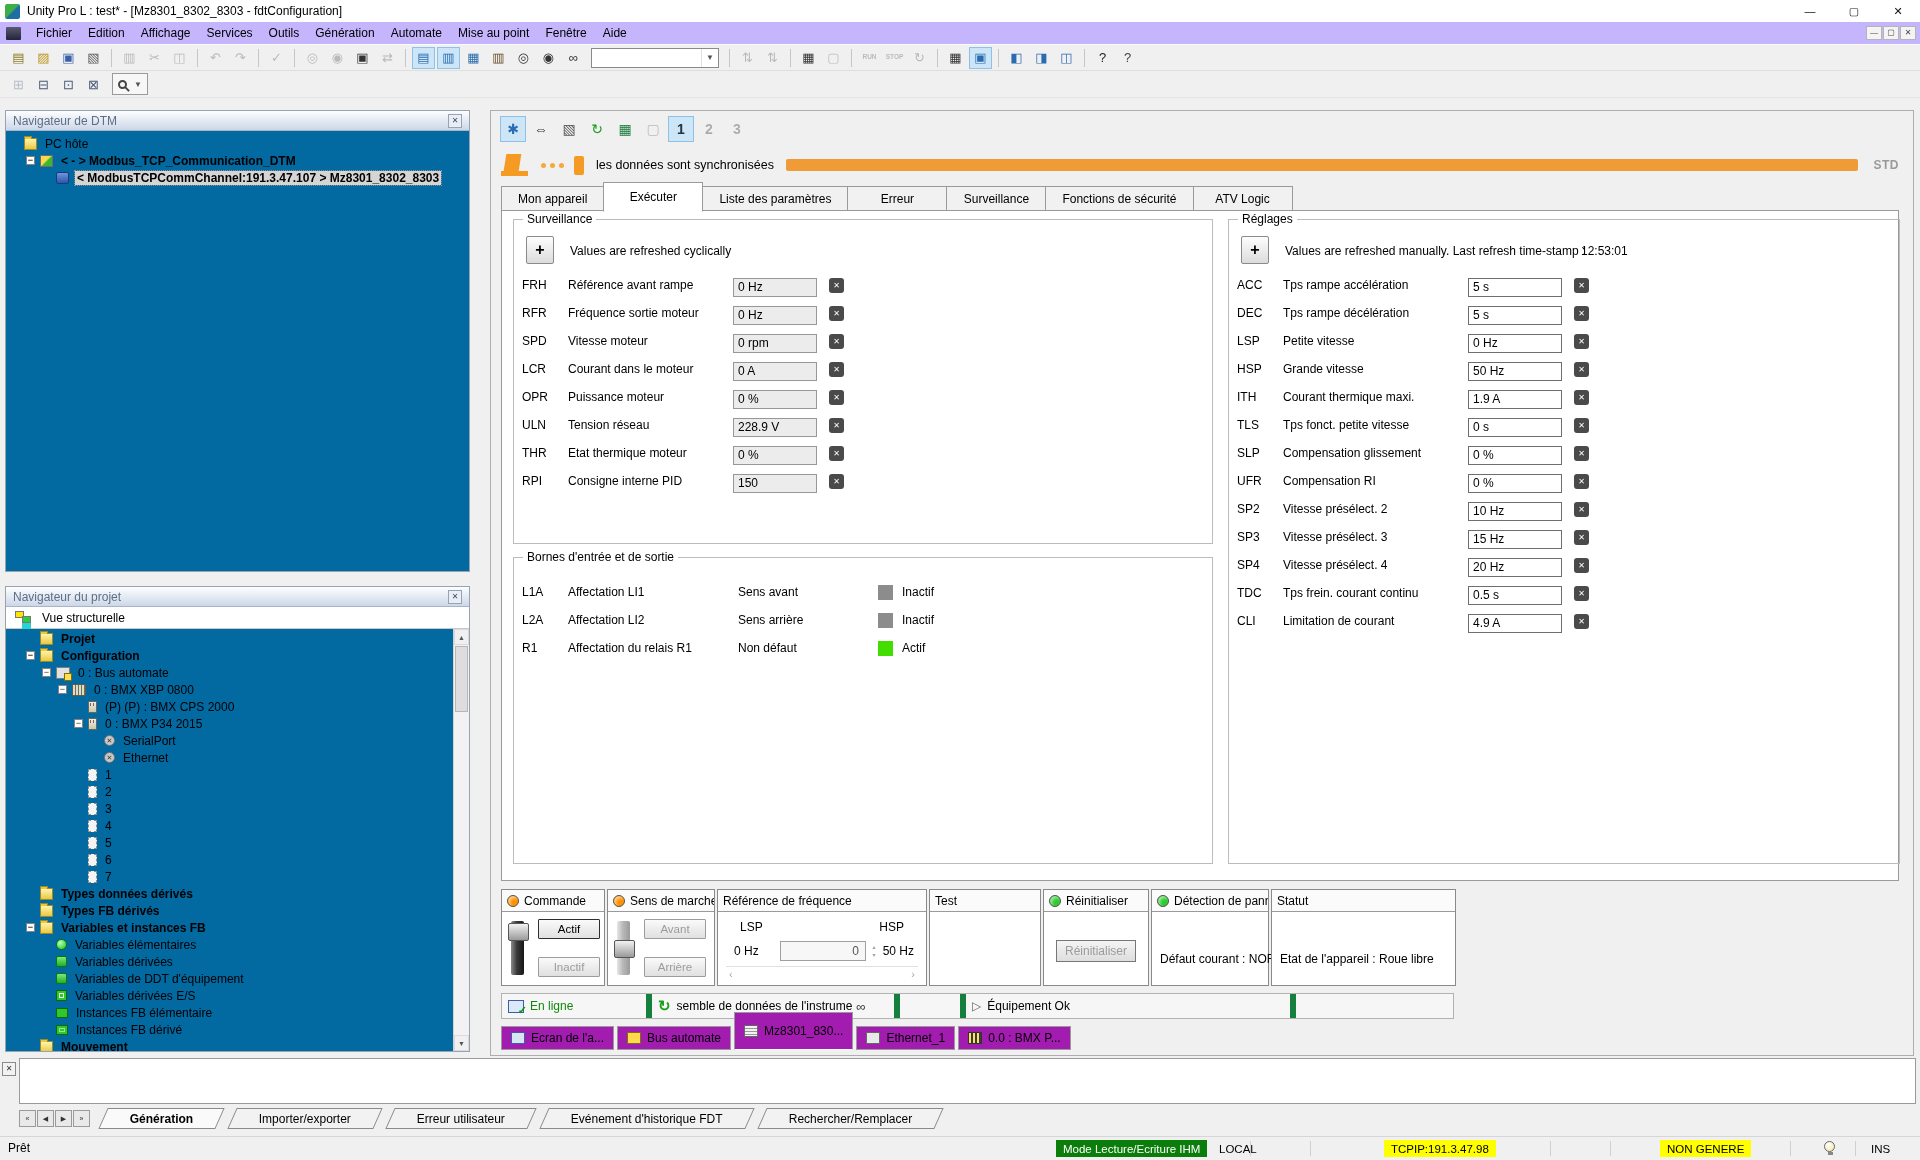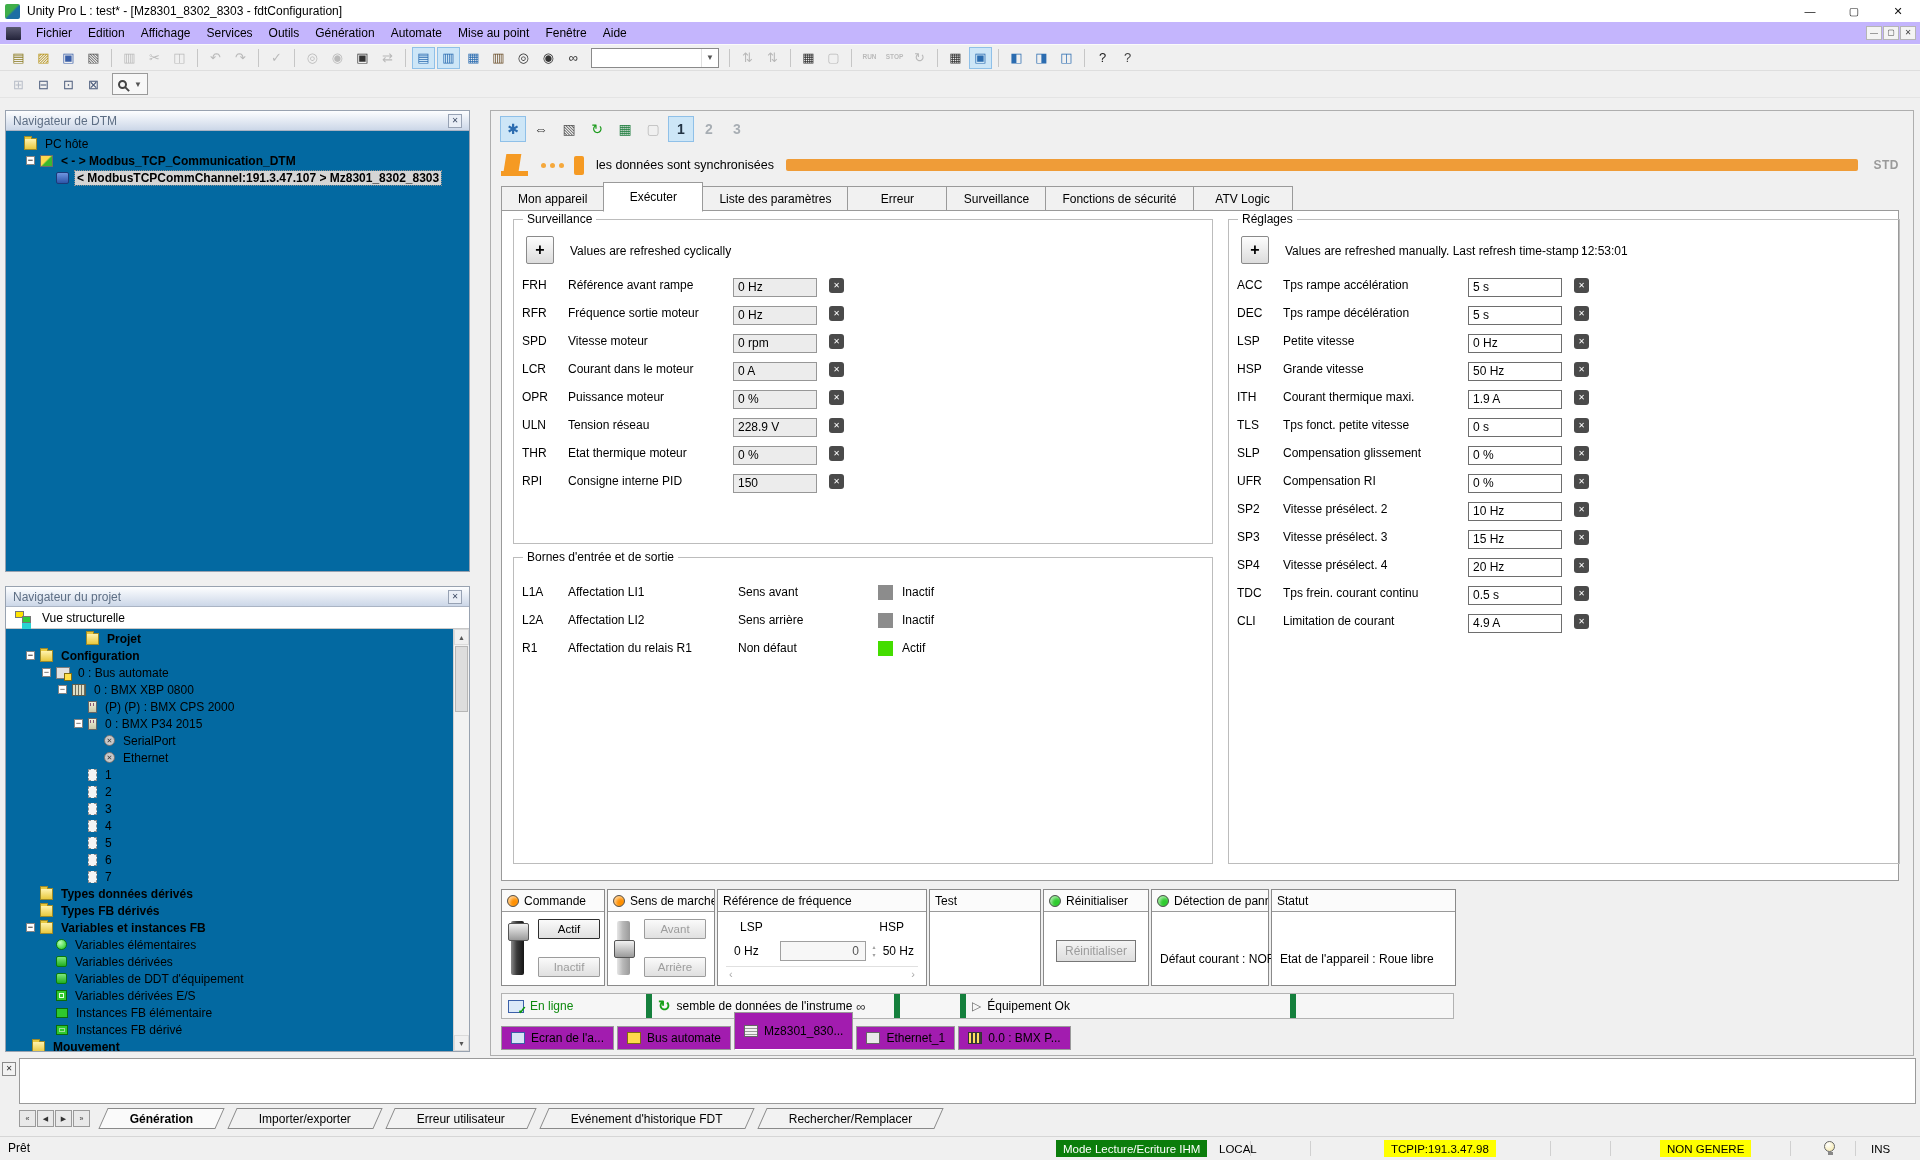--- a/index.html
+++ b/index.html
@@ -319,21 +319,21 @@
     <span class="pclose">✕</span>
   </div>
   <div class="pbody" style="padding-top:0">
     <div class="viewtab">
       <span class="vsicon"></span>
       <span>Vue structurelle</span>
     </div>
     <div class="treewrap">
       <div class="tree">
 
-          <div class="trow bold" style="padding-left: 20px; margin-left: 46px;">
+          <div class="trow bold" style="padding-left: 20px;">
             <span class="exp">−</span>
             <span class="ic" data-icon="folder"></span>
             <span class="tlabel">Projet</span>
           </div>
 
           <div class="trow bold" style="padding-left: 20px;">
             <span class="exp show">−</span>
             <span class="ic" data-icon="folder"></span>
             <span class="tlabel">Configuration</span>
           </div>
@@ -463,21 +463,21 @@
             <span class="ic" data-icon="fb-elem"></span>
             <span class="tlabel">Instances FB élémentaire</span>
           </div>
 
           <div class="trow" style="padding-left: 36px;">
             <span class="exp">−</span>
             <span class="ic" data-icon="fb-der"></span>
             <span class="tlabel">Instances FB dérivé</span>
           </div>
 
-          <div class="trow bold" style="padding-left: 12px;">
+          <div class="trow bold" style="padding-left: 20px;">
             <span class="exp">−</span>
             <span class="ic" data-icon="folder"></span>
             <span class="tlabel">Mouvement</span>
           </div>
         </div>
     </div>
     <div class="vscroll">
       <span class="vs-btn up">▲</span>
       <span class="vs-thumb"></span>
       <span class="vs-btn down">▼</span>

